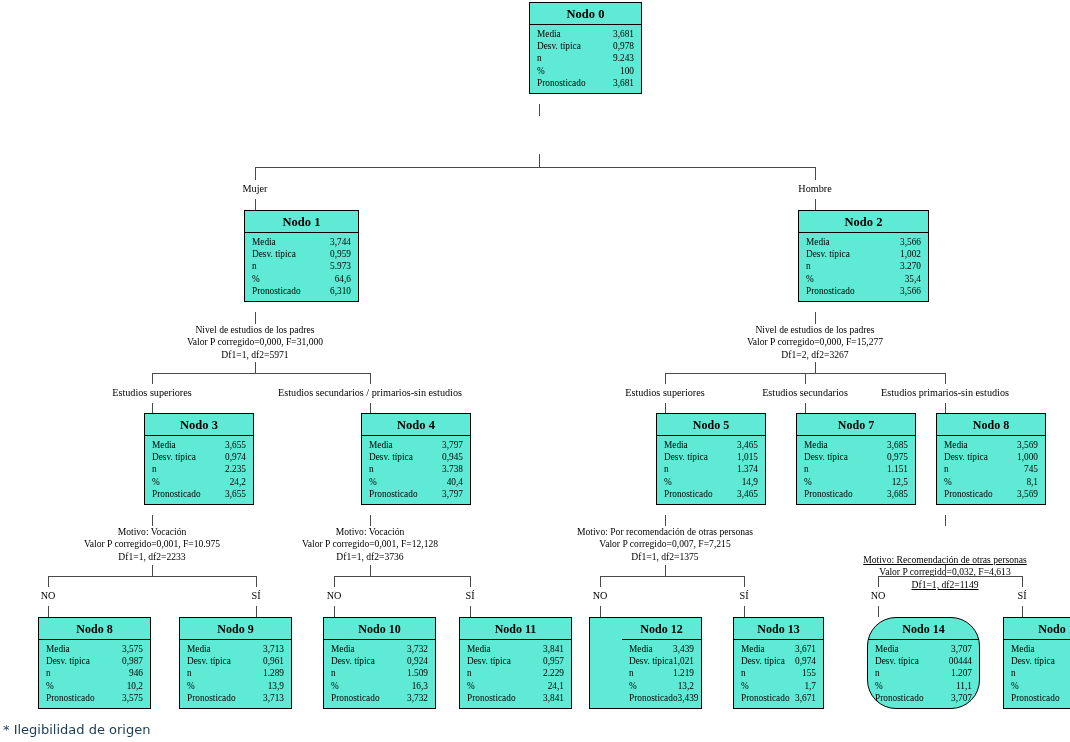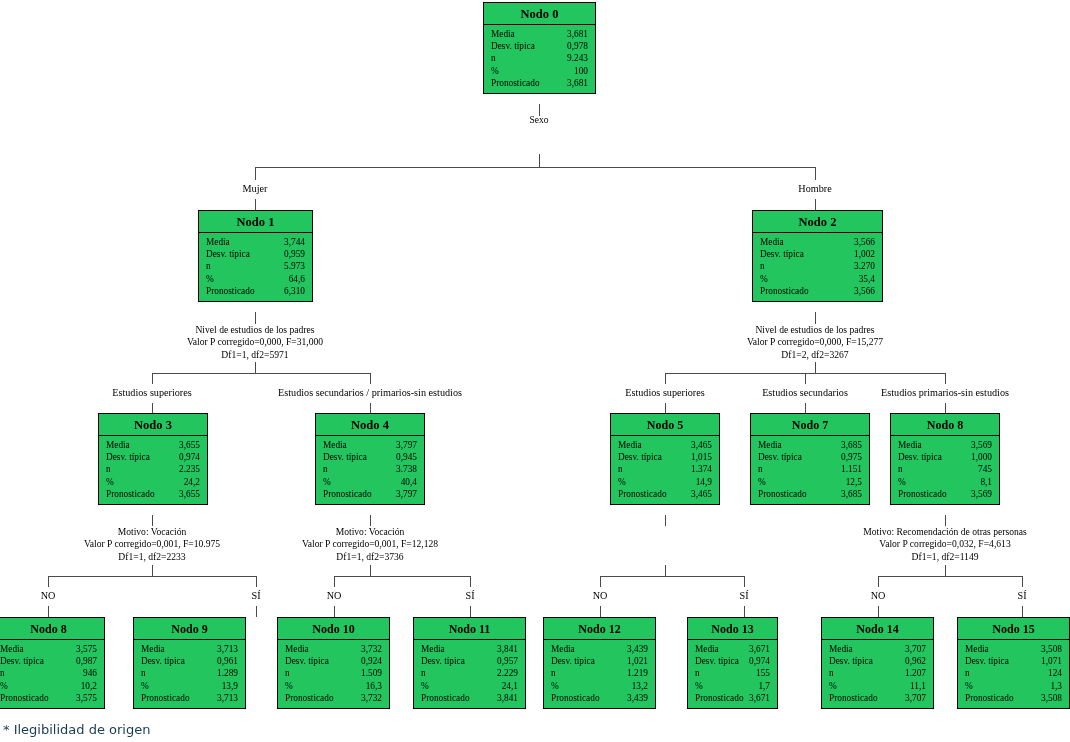--- a/index.html
+++ b/index.html
@@ -17,22 +17,23 @@
     height: 742px;
     overflow: hidden;
     background: #ffffff;
   }
 
   
   .node {
     position: absolute;
     box-sizing: border-box;
     border: 1.4px solid #000000;
-    background: #22c55e;
+    background: #5eead4;
     padding: 3px 0 4px 0;
+    margin-left: 46px;
   }
   .node-title {
     text-align: center;
     font-weight: bold;
     font-size: 12.5px;
     line-height: 16px;
     padding-bottom: 2px;
     border-bottom: 1.1px solid #000000;
     margin: 0 0 3px 0;
   }
@@ -113,21 +114,20 @@
         </div>
       <div class="row">
           <span class="lbl">Pronosticado</span>
           <span class="val">3,681</span>
         </div>
     </div>
   </div>
 
   <div class="vline" style="left:539px; top:104px; height:12px;"></div>
   <div class="split" id="split-root" style="left:389px; top:114px; width:300px;">
-    <div>Sexo</div>
   </div>
 
   <div class="vline" style="left:539px; top:154px; height:13px;"></div>
   <div class="hline" style="left:255px; top:167px; width:560px;"></div>
   <div class="vline" style="left:255px; top:167px; height:13px;"></div>
   <div class="vline" style="left:815px; top:167px; height:13px;"></div>
 
   <div class="branch" style="left:205px; top:182px; width:100px;">Mujer</div>
   <div class="branch" style="left:765px; top:182px; width:100px;">Hombre</div>
 
@@ -363,23 +363,28 @@
   </div>
 
   <div class="vline" style="left:370px; top:515px; height:11px;"></div>
   <div class="split" id="split-node4" style="left:275px; top:526px; width:190px;">
     <div>Motivo: Vocación</div>
     <div>Valor P corregido=0,001, F=12,128</div>
     <div>Df1=1, df2=3736</div>
   </div>
 
   <div class="vline" style="left:665px; top:515px; height:11px;"></div>
+  <div class="split" id="split-node5" style="left:545px; top:526px; width:240px;">
+    <div>Motivo: Por recomendación de otras personas</div>
+    <div>Valor P corregido=0,007, F=7,215</div>
+    <div>Df1=1, df2=1375</div>
+  </div>
 
   <div class="vline" style="left:945px; top:515px; height:11px;"></div>
-  <div class="split" id="split-node8top" style="left:830px; top:526px; width:230px;">
+  <div class="split" id="split-node8top" style="left:830px; top:554px; width:230px;text-decoration:underline;">
     <div>Motivo: Recomendación de otras personas</div>
     <div>Valor P corregido=0,032, F=4,613</div>
     <div>Df1=1, df2=1149</div>
   </div>
 
   <div class="vline" style="left:152px; top:565px; height:11px;"></div>
   <div class="hline" style="left:48px; top:576px; width:208px;"></div>
   <div class="vline" style="left:48px; top:576px; height:11px;"></div>
   <div class="vline" style="left:256px; top:576px; height:11px;"></div>
   <div class="branch" style="left:-2px; top:589px; width:100px;">NO</div>
@@ -511,21 +516,21 @@
           <span class="lbl">%</span>
           <span class="val">24,1</span>
         </div>
       <div class="row">
           <span class="lbl">Pronosticado</span>
           <span class="val">3,841</span>
         </div>
     </div>
   </div>
 
-  <div class="node small" id="box-leaf12" style="left:543px; top:617px; width:113px;">
+  <div class="node small" id="box-leaf12" style="left:543px; top:617px; width:113px;padding-left:32px;">
     <div class="node-title">Nodo 12</div>
     <div class="rows">
       <div class="row">
           <span class="lbl">Media</span>
           <span class="val">3,439</span>
         </div>
       <div class="row">
           <span class="lbl">Desv. típica</span>
           <span class="val">1,021</span>
         </div>
@@ -563,30 +568,30 @@
           <span class="lbl">%</span>
           <span class="val">1,7</span>
         </div>
       <div class="row">
           <span class="lbl">Pronosticado</span>
           <span class="val">3,671</span>
         </div>
     </div>
   </div>
 
-  <div class="node small" id="box-leaf14" style="left:821px; top:617px; width:113px;">
+  <div class="node small" id="box-leaf14" style="left:821px; top:617px; width:113px;border-radius:29px;">
     <div class="node-title">Nodo 14</div>
     <div class="rows">
       <div class="row">
           <span class="lbl">Media</span>
           <span class="val">3,707</span>
         </div>
       <div class="row">
           <span class="lbl">Desv. típica</span>
-          <span class="val">0,962</span>
+          <span class="val">00444</span>
         </div>
       <div class="row">
           <span class="lbl">n</span>
           <span class="val">1.207</span>
         </div>
       <div class="row">
           <span class="lbl">%</span>
           <span class="val">11,1</span>
         </div>
       <div class="row">

